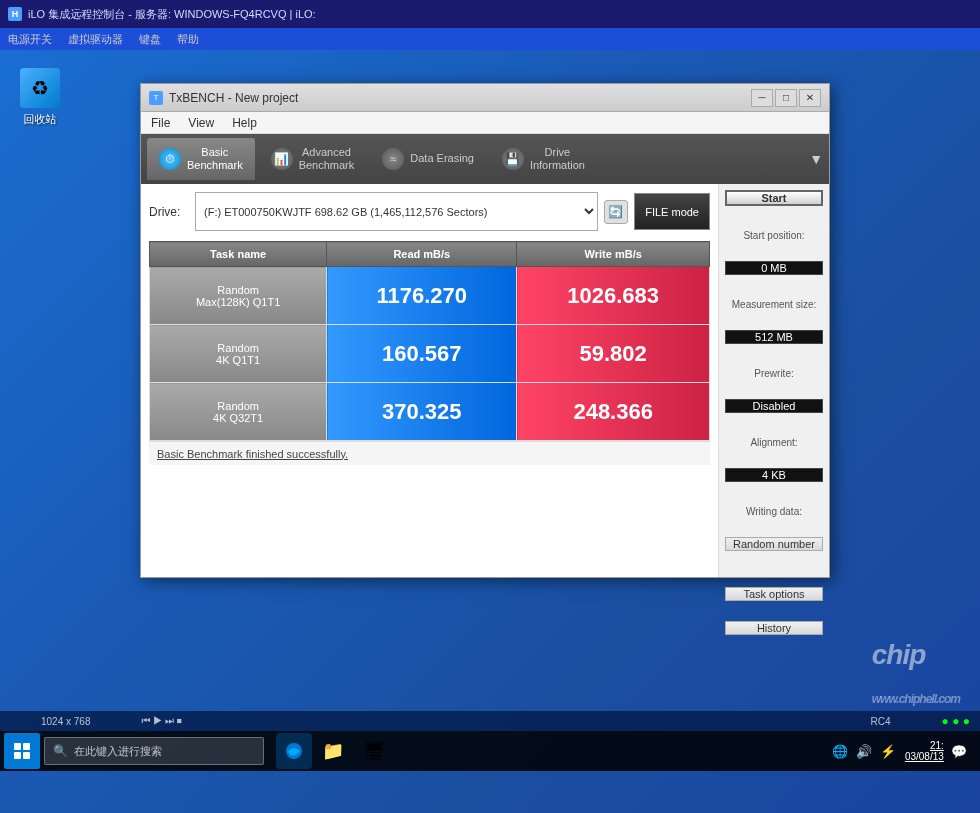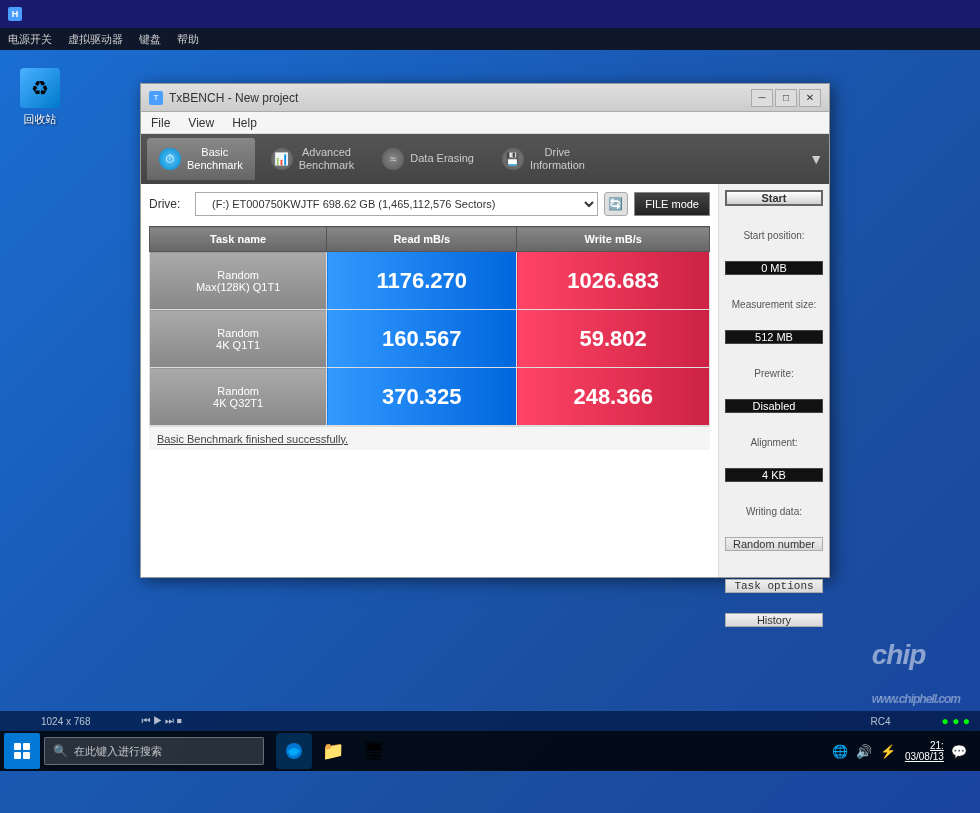--- a/index.html
+++ b/index.html
@@ -197,25 +197,25 @@
       gap: 6px;
       margin-bottom: 10px;
     }
     .drive-label {
       font-size: 12px;
       color: #333;
       min-width: 40px;
     }
     .drive-select {
       flex: 1;
-      height: 24px;
+      height: 39px;
       border: 1px solid #aaa;
       background: white;
       font-size: 11px;
-      padding: 0 12px;
+      padding: 0 4px;
       color: #333;
     }
     .refresh-btn {
       width: 24px; height: 24px;
       background: #e0e0e0;
       border: 1px solid #aaa;
       border-radius: 3px;
       cursor: pointer;
       display: flex; align-items: center; justify-content: center;
       font-size: 12px;
@@ -423,25 +423,26 @@
     .chip-logo sub {
       font-size: 12px;
       color: rgba(255,255,255,0.4);
     }
   </style>
 </head>
 <body>
 
 <div class="top-bar">
   <div class="top-bar-icon">H</div>
+  <span class="top-bar-title">iLO 集成远程控制台 - 服务器: WINDOWS-FQ4RCVQ | iLO:</span>
 </div>
 
 <div class="desktop">
 
-  <div style="position:absolute;top:0;left:0;width:100%;height:22px;background:#0f172a;display:flex;align-items:center;padding:0 8px;gap:16px;">
+  <div style="position:absolute;top:0;left:0;width:100%;height:22px;background:#1d4ed8;display:flex;align-items:center;padding:0 8px;gap:16px;">
     <span style="color:#ccc;font-size:11px;cursor:pointer;">电源开关</span>
     <span style="color:#ccc;font-size:11px;cursor:pointer;">虚拟驱动器</span>
     <span style="color:#ccc;font-size:11px;cursor:pointer;">键盘</span>
     <span style="color:#ccc;font-size:11px;cursor:pointer;">帮助</span>
   </div>
 
   <div class="recycle-bin" style="top:40px;">
     <div class="recycle-icon">♻</div>
     <span class="recycle-label">回收站</span>
   </div>
@@ -497,21 +498,21 @@
 
     <div class="content">
       <div class="left-panel">
 
         <div class="drive-row">
           <span class="drive-label">Drive:</span>
           <select class="drive-select">
             <option>(F:) ET000750KWJTF  698.62 GB (1,465,112,576 Sectors)</option>
           </select>
           <div class="refresh-btn">🔄</div>
-          <button style="height:24px;padding:4px 10px;border:1px solid #888;background:linear-gradient(to bottom,#444,#222);color:white;font-size:11px;cursor:pointer;">FILE mode</button>
+          <button style="height:37px;padding:4px 10px;border:1px solid #888;background:linear-gradient(to bottom,#444,#222);color:white;font-size:11px;cursor:pointer;">FILE mode</button>
         </div>
 
         <table class="bench-table">
           <thead>
             <tr>
               <th>Task name</th>
               <th>Read mB/s</th>
               <th>Write mB/s</th>
             </tr>
           </thead>
@@ -550,21 +551,21 @@
 
         <span class="right-label">Prewrite:</span>
         <div class="right-value">Disabled</div>
 
         <span class="right-label">Alignment:</span>
         <div class="right-value">4 KB</div>
 
         <span class="right-label">Writing data:</span>
         <button class="right-btn">Random number</button>
 
-        <button class="right-btn" style="margin-top:8px;font-family:Liberation Mono, monospace;">Task options</button>
+        <button class="right-btn" style="margin-top:16px;">Task options</button>
         <button class="right-btn">History</button>
       </div>
     </div>
   </div>
 
   <div class="chip-logo">
     chip<br><sub>www.chiphell.com</sub>
   </div>
 
   <div class="bottom-status">

